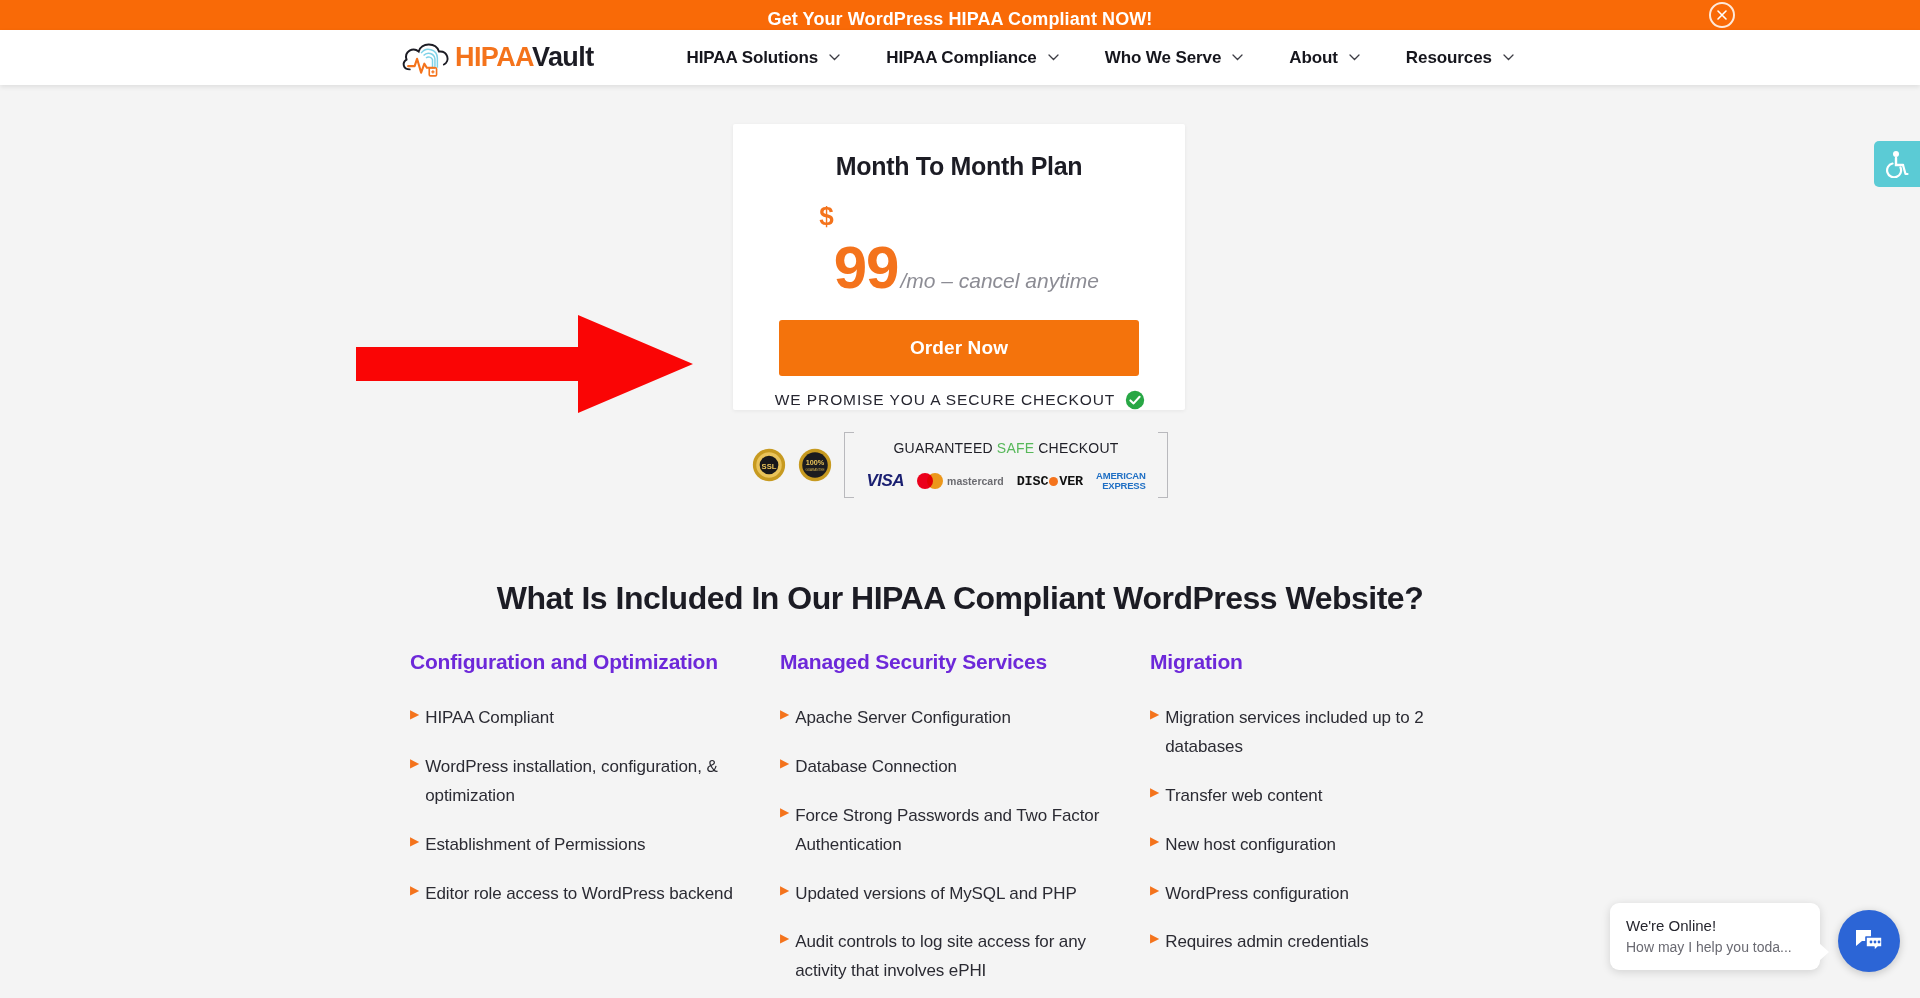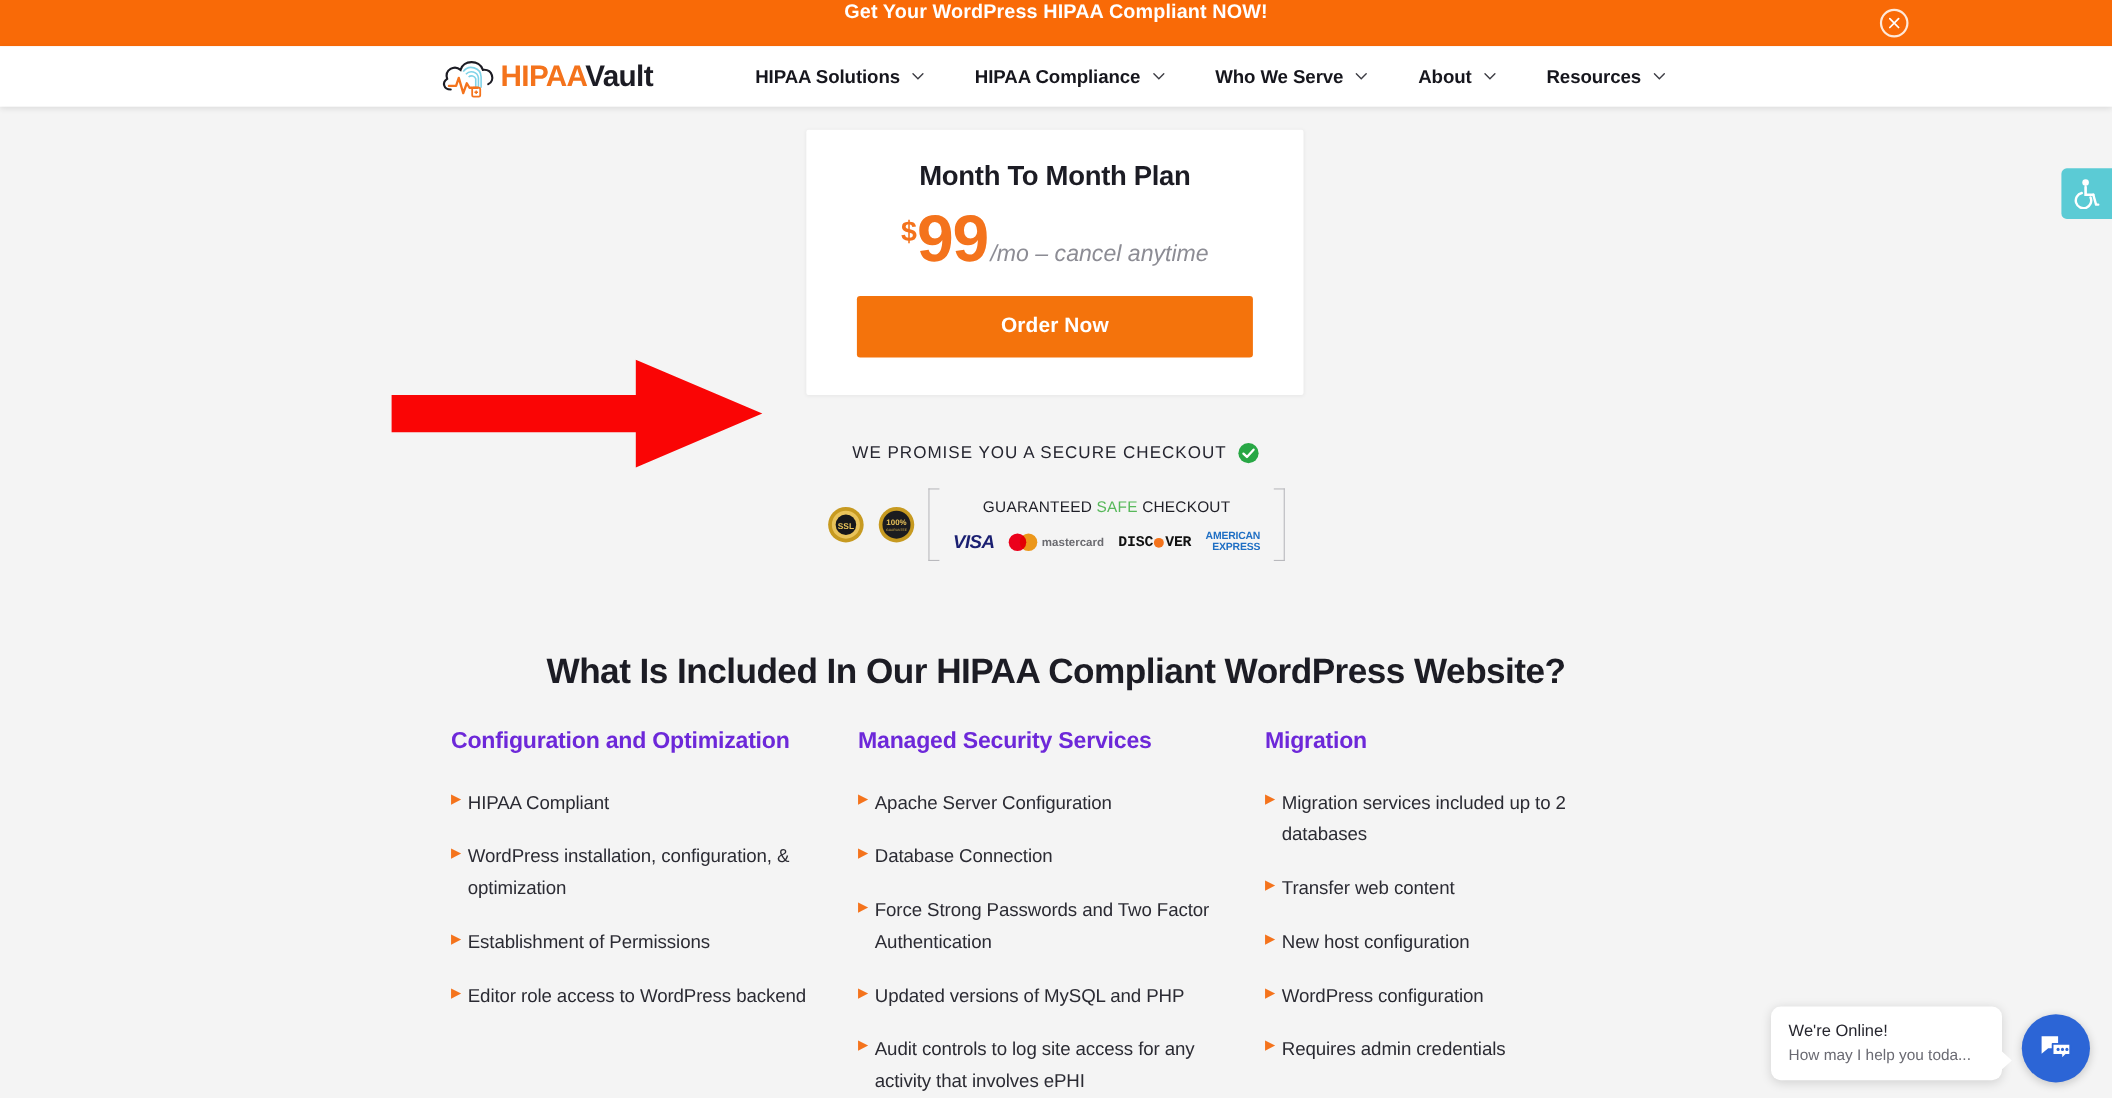--- a/index.html
+++ b/index.html
@@ -8,24 +8,24 @@
     height: 998px;
     overflow: hidden;
     background: #f4f4f4;
     font-family: "Liberation Sans", sans-serif;
     -webkit-font-smoothing: antialiased;
   }
 
   
   .promo-bar {
     position: relative;
-    height: 42px;
+    height: 30px;
     background: #f96a07;
     display: flex;
-    align-items: flex-start;
+    align-items: flex-end;
     justify-content: center;
   }
   .promo-text {
     color: #ffffff;
     font-size: 18px;
     font-weight: 600;
     letter-spacing: 0.1px;
   }
   .promo-close {
     position: absolute;
@@ -98,21 +98,21 @@
     position: relative;
     height: calc(998px - 97px);
     background: #f4f4f4;
     overflow: hidden;
   }
 
   
   .pricing-card {
     position: absolute;
     left: 733px;
-    top: 21px;
+    top: 39px;
     width: 452px;
     background: #ffffff;
     border-radius: 2px;
     box-shadow: 0 1px 4px rgba(0,0,0,.06);
     padding: 28px 46px 34px;
     text-align: center;
   }
   .plan-title {
     font-size: 25px;
     font-weight: 800;
@@ -132,20 +132,21 @@
     color: #f4731c;
     align-self: flex-start;
     margin-top: 8px;
   }
   .price-amount {
     font-size: 60px;
     font-weight: 800;
     color: #f4731c;
     line-height: 1;
     letter-spacing: -1px;
+    margin-top: 45px;
   }
   .price-suffix {
     font-size: 21px;
     font-style: italic;
     color: #8c8c94;
     font-weight: 400;
     margin-left: 2px;
   }
   .order-btn {
     display: block;

